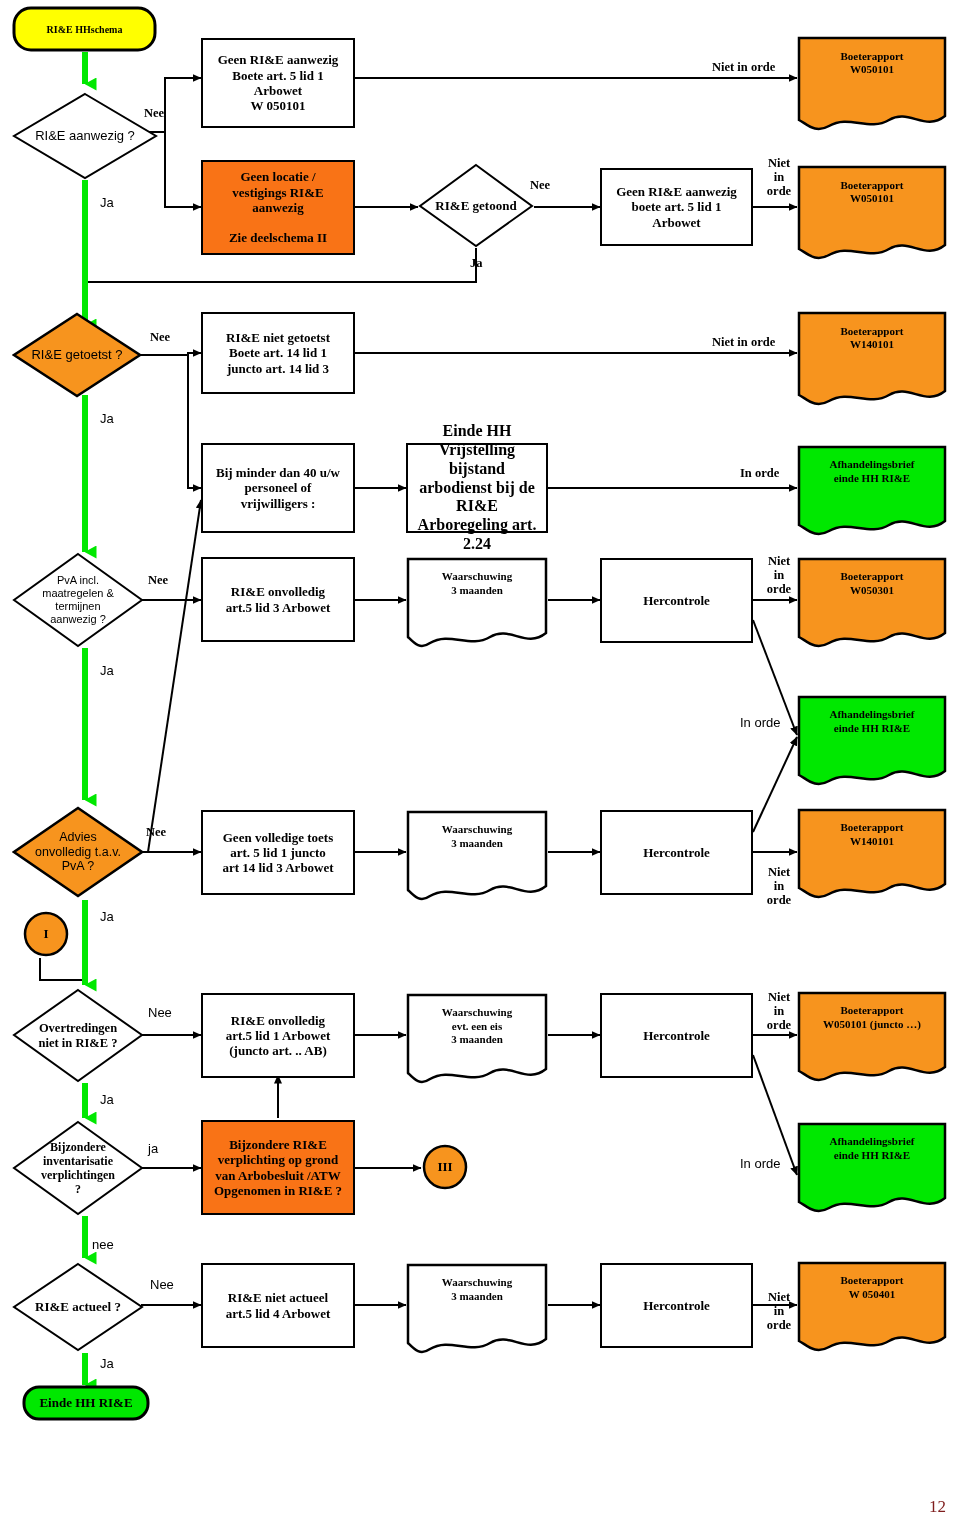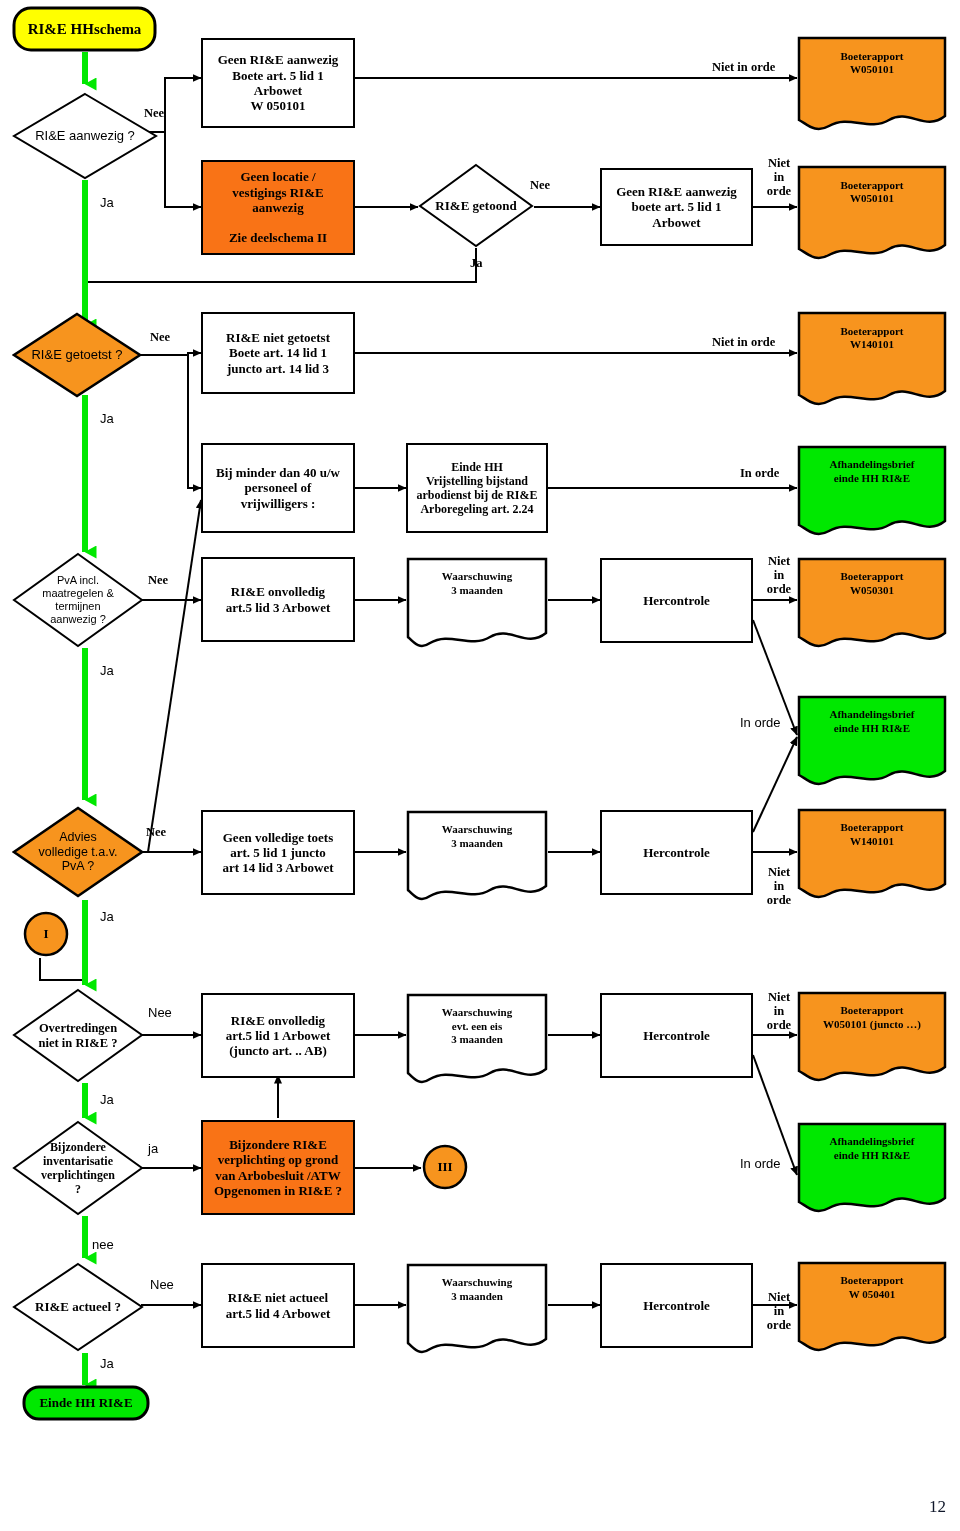--- a/index.html
+++ b/index.html
@@ -21,33 +21,33 @@
   .doc{position:absolute;}
   .doc > svg{position:absolute;left:0;top:0;width:100%;height:100%;}
   .doc > .lbl{position:absolute;left:0;right:0;top:14%;text-align:center;
               font-family:"Liberation Serif",serif;font-weight:bold;font-size:11px;
               color:#000;line-height:1.2;z-index:2;padding:0 4px;box-sizing:border-box;}
   
   .term{position:absolute;}
   .term > svg{position:absolute;left:0;top:0;width:100%;height:100%;}
   .term > .lbl{position:absolute;left:0;right:0;top:50%;transform:translateY(-50%);
                text-align:center;font-family:"Liberation Serif",serif;font-weight:bold;
-               font-size:15px;color:#000;z-index:2;}
+               font-size:10px;color:#000;z-index:2;}
   
   .conn{position:absolute;}
   .conn > svg{position:absolute;left:0;top:0;width:100%;height:100%;}
   .conn > .lbl{position:absolute;left:0;right:0;top:50%;transform:translateY(-50%);
                text-align:center;font-family:"Liberation Serif",serif;font-weight:bold;
                font-size:13px;color:#000;z-index:2;}
   
   .elbl{position:absolute;font-family:"Liberation Serif",serif;font-weight:bold;
         font-size:12.5px;color:#000;white-space:pre-line;line-height:1.12;text-align:center;}
   .elbl.sans{font-family:"Liberation Sans",sans-serif;font-weight:normal;font-size:13px;}
   .pageno{position:absolute;right:14px;bottom:14px;font-family:"Liberation Serif",serif;
-          font-size:17px;color:#0f172a;}
+          font-size:17px;color:#7f1d1d;}
 </style>
 </head>
 <body>
 
 <div id="page">
 
   <svg id="wires" viewBox="0 0 960 1531" xmlns="http://www.w3.org/2000/svg">
     <defs>
       <marker id="ah" markerWidth="9" markerHeight="8" refX="8.5" refY="4" orient="auto" markerUnits="userSpaceOnUse">
         <path d="M0,0 L9,4 L0,8 z" fill="#000"></path>
@@ -198,21 +198,21 @@
       <path d="M2,2 L148,2 L148,80 C128,96 112,72 92,84 C72,96 52,78 32,90 C18,98 10,88 2,84 Z" fill="#F7941E" stroke="#000" stroke-width="2.5"></path>
     </svg>
     <span class="lbl" style="white-space:pre-line;">Boeterapport
 W140101</span>
   </div>
 
   <div class="node rect" style="left:201px;top:443px;width:154px;height:90px;white-space:pre-line;">Bij minder dan 40 u/w
 personeel of
 vrijwilligers :</div>
 
-  <div class="node rect" style="left:406px;top:443px;width:142px;height:90px;white-space:pre-line;font-size:12px;">Einde HH
+  <div class="node rect" style="left:406px;top:443px;width:142px;height:90px;white-space:pre-line;font-size:16px;">Einde HH
 Vrijstelling bijstand
 arbodienst bij de RI&amp;E
 Arboregeling art. 2.24</div>
 
   <div class="doc" style="left:797px;top:445px;width:150px;height:96px;">
     <svg viewBox="0 0 150 96" preserveAspectRatio="none">
       <path d="M2,2 L148,2 L148,76 C128,92 112,68 92,80 C72,92 52,74 32,86 C18,94 10,84 2,80 Z" fill="#00E800" stroke="#000" stroke-width="2.5"></path>
     </svg>
     <span class="lbl" style="white-space:pre-line;">Afhandelingsbrief
 einde HH RI&amp;E</span>
@@ -255,21 +255,21 @@
     </svg>
     <span class="lbl" style="white-space:pre-line;">Afhandelingsbrief
 einde HH RI&amp;E</span>
   </div>
 
   <div class="node dia sans" style="left:12px;top:806px;width:132px;height:92px;">
     <svg viewBox="0 0 132 92" preserveAspectRatio="none">
         <polygon points="66,2 130,46 66,90 2,46" fill="#F7941E" stroke="#000" stroke-width="2.5"></polygon>
       </svg>
     <span class="lbl" style="white-space:pre-line;font-size:12.5px;">Advies
-volledige t.a.v.
+onvolledig t.a.v.
 PvA ?</span>
   </div>
 
   <div class="conn" style="left:22px;top:910px;width:48px;height:48px;">
     <svg viewBox="0 0 48 48">
         <circle cx="24" cy="24" r="21" fill="#F7941E" stroke="#000" stroke-width="2.5"></circle>
       </svg>
     <span class="lbl">I</span>
   </div>
 

